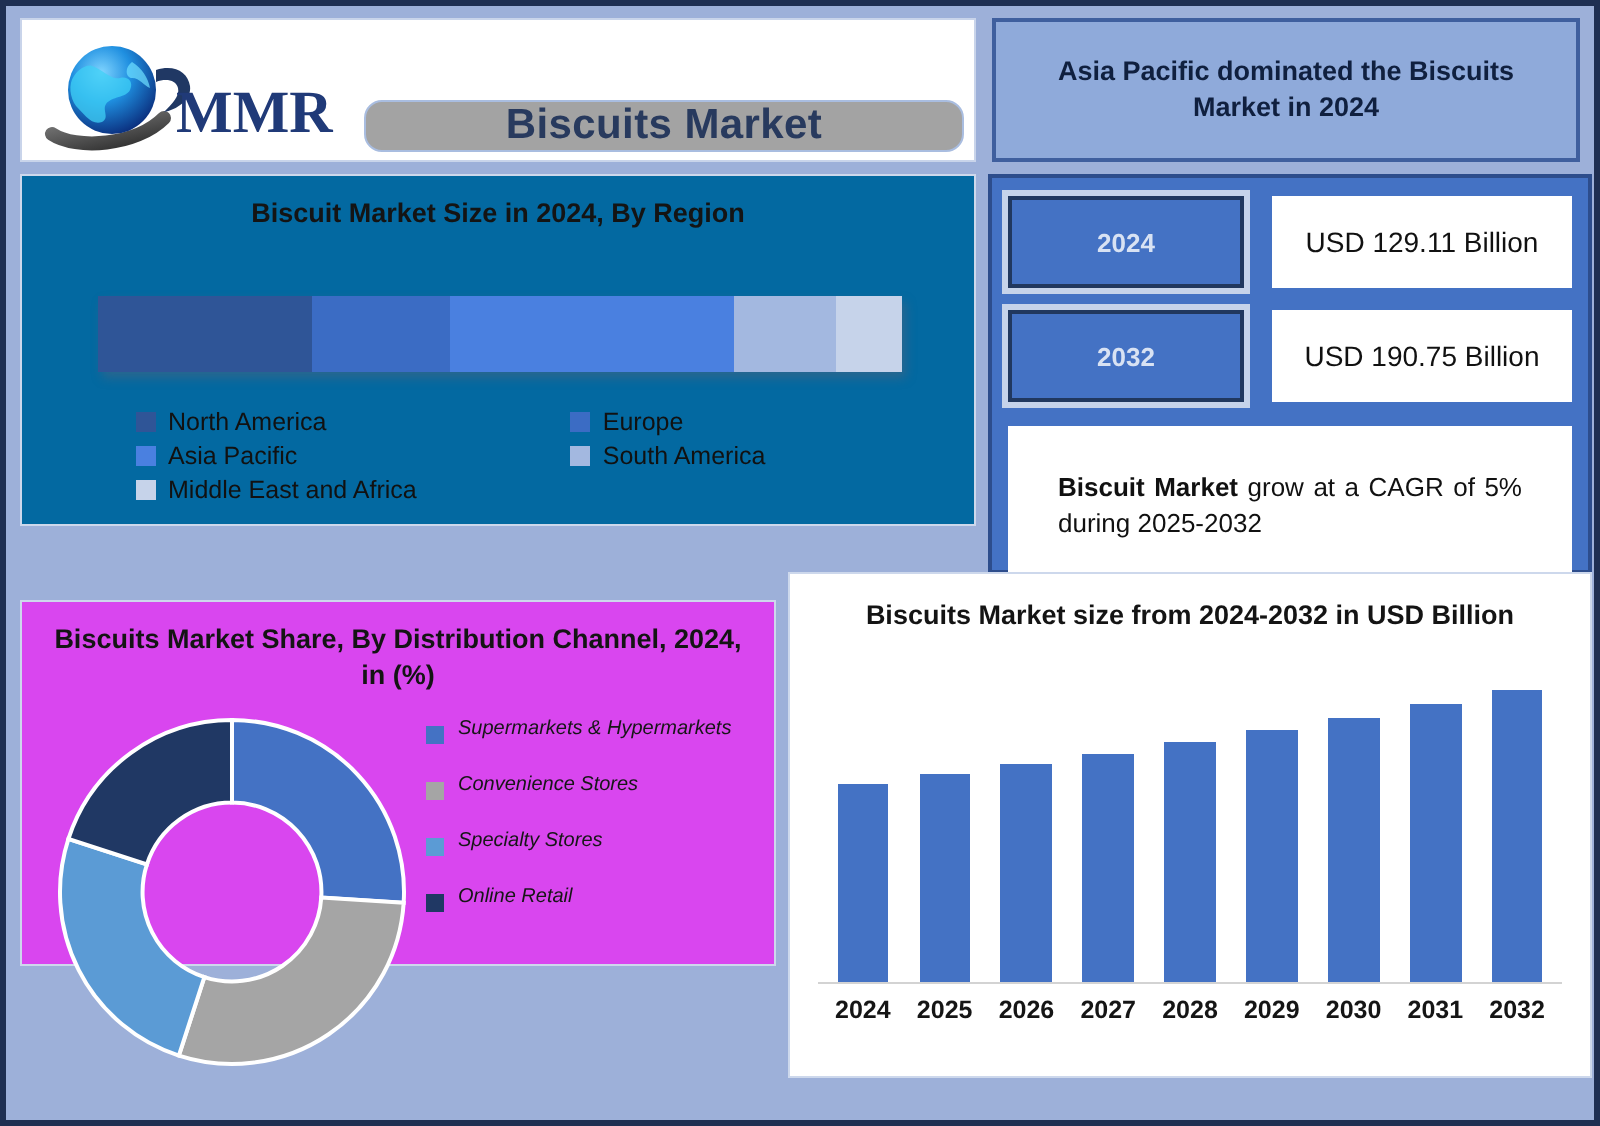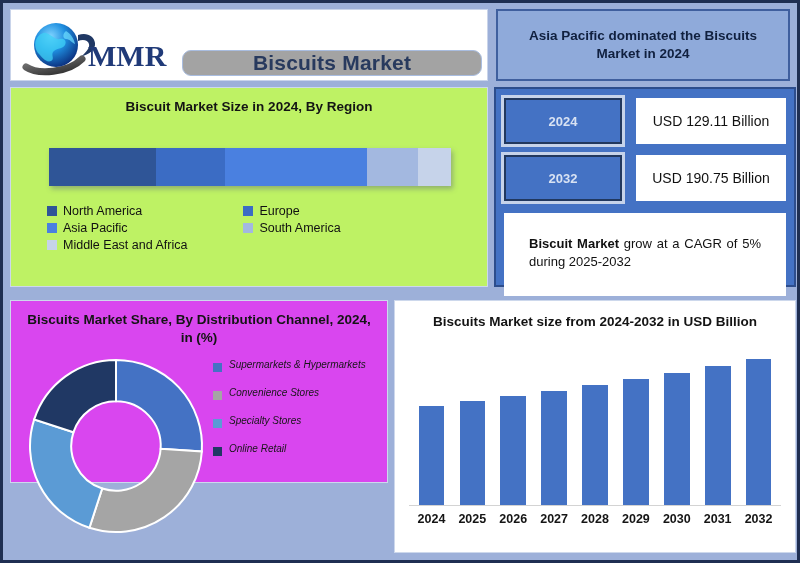--- a/index.html
+++ b/index.html
@@ -41,43 +41,43 @@
     flex:1;display:flex;align-items:center;justify-content:center;
     background:#8faada;border:2px solid #3f5f9e;box-sizing:border-box;
     padding:4px 28px;
   }
   .header-right span{
     font-size:13.5px;font-weight:bold;color:#10203f;text-align:center;
     line-height:1.35;
   }
   
   .region-panel{
-    position:absolute;left:7px;top:84px;width:478px;height:200px;
-    background:#bef264;border:1px solid #cdd8ec;box-sizing:border-box;
+    position:absolute;left:7px;top:84px;width:478px;height:176px;
+    background:#0369a1;border:1px solid #cdd8ec;box-sizing:border-box;
     padding:10px 12px 8px 12px;
   }
   .panel-title{
     font-size:13.5px;font-weight:bold;color:#141414;text-align:center;
     line-height:1.3;
   }
   .stack-wrap{
     margin-top:32px;padding:0 24px 0 26px;
   }
   .stack-bar{
     display:flex;height:38px;width:100%;
     box-shadow:2px 3px 5px rgba(90,100,120,.45);
   }
   .stack-seg{height:100%;}
   .region-legend{
     margin-top:18px;display:grid;
     grid-template-columns:auto auto;
     column-gap:56px;row-gap:3px;
     padding-left:24px;justify-content:start;
   }
-  .lg-item{display:flex;align-items:center;gap:6px;}
+  .lg-item{display:flex;align-items:center;gap:6px;margin-left:21px;}
   .lg-sw{width:10px;height:10px;flex:0 0 10px;}
   .lg-tx{font-size:12.5px;color:#111;white-space:nowrap;}
   
   .stats-panel{
     position:absolute;left:491px;top:84px;width:302px;height:200px;
     background:#4472c4;border:2px solid #2d4d8c;box-sizing:border-box;
     padding:6px 5px;
   }
   .stat-row{display:flex;align-items:center;height:52px;margin-bottom:5px;}
   .stat-year{
@@ -107,21 +107,21 @@
     padding:10px 10px 6px 10px;
   }
   .donut-body{display:flex;margin-top:6px;}
   .donut-holder{flex:0 0 190px;display:flex;align-items:flex-start;justify-content:center;padding-top:4px;}
   .donut-legend{flex:1;padding-top:6px;padding-left:2px;}
   .dl-item{display:flex;align-items:flex-start;gap:7px;margin-bottom:14px;}
   .dl-sw{width:9px;height:9px;flex:0 0 9px;margin-top:5px;}
   .dl-tx{font-size:10px;color:#161616;line-height:1.3;font-style:italic;}
   
   .bars-panel{
-    position:absolute;left:391px;top:297px;width:402px;height:253px;
+    position:absolute;left:391px;top:283px;width:402px;height:253px;
     background:#ffffff;border:1px solid #cdd8ec;box-sizing:border-box;
     padding:12px 14px 6px 14px;
   }
   .bars-area{
     position:relative;margin-top:14px;height:160px;
     display:flex;align-items:flex-end;justify-content:space-between;
     gap:8px;padding:0 6px;border-bottom:1px solid #d3d3d3;
   }
   .bar-col{flex:1;display:flex;align-items:flex-end;justify-content:center;height:100%;}
   .bar{width:78%;background:#4472c4;}

